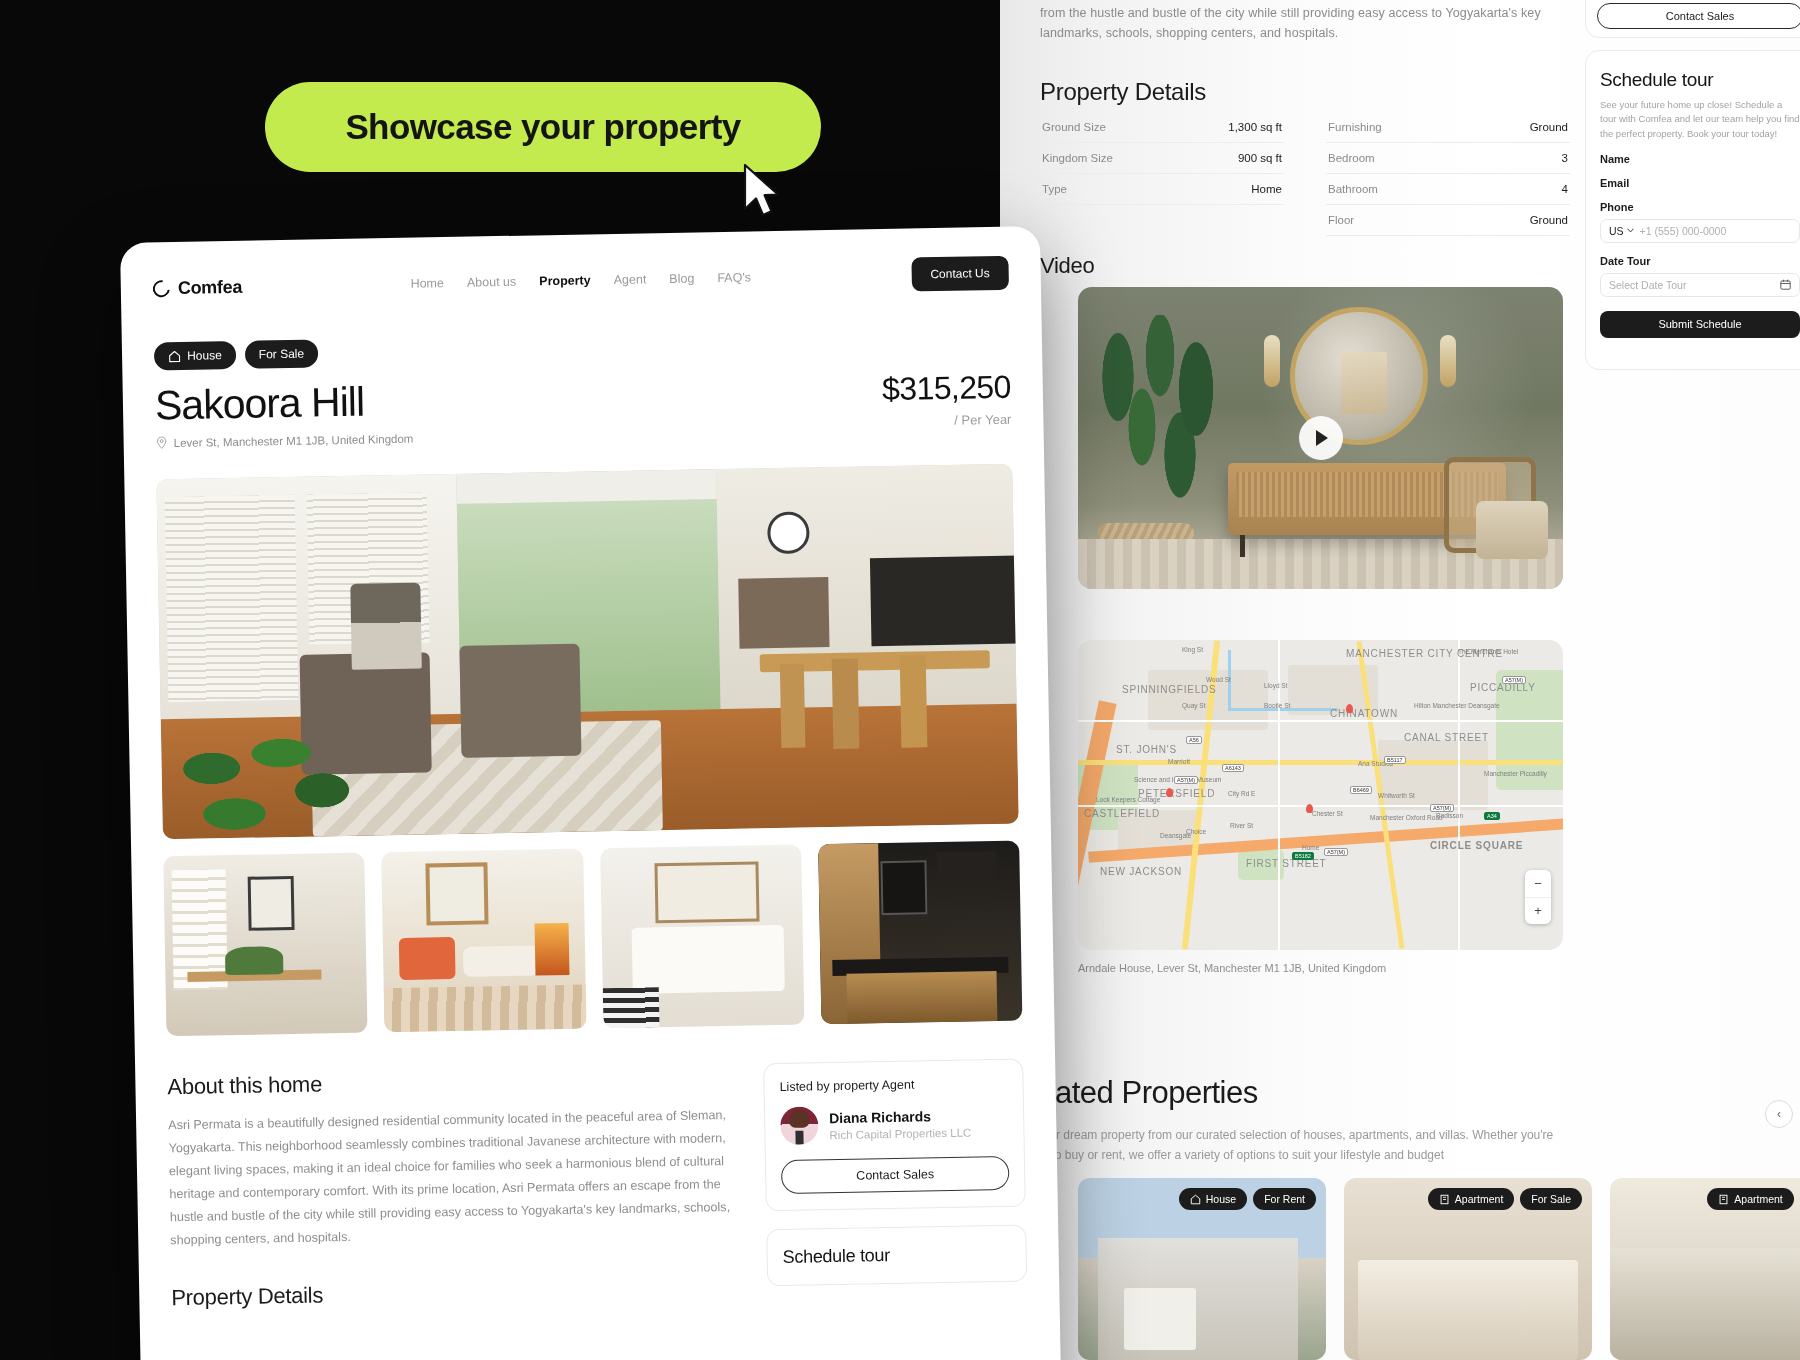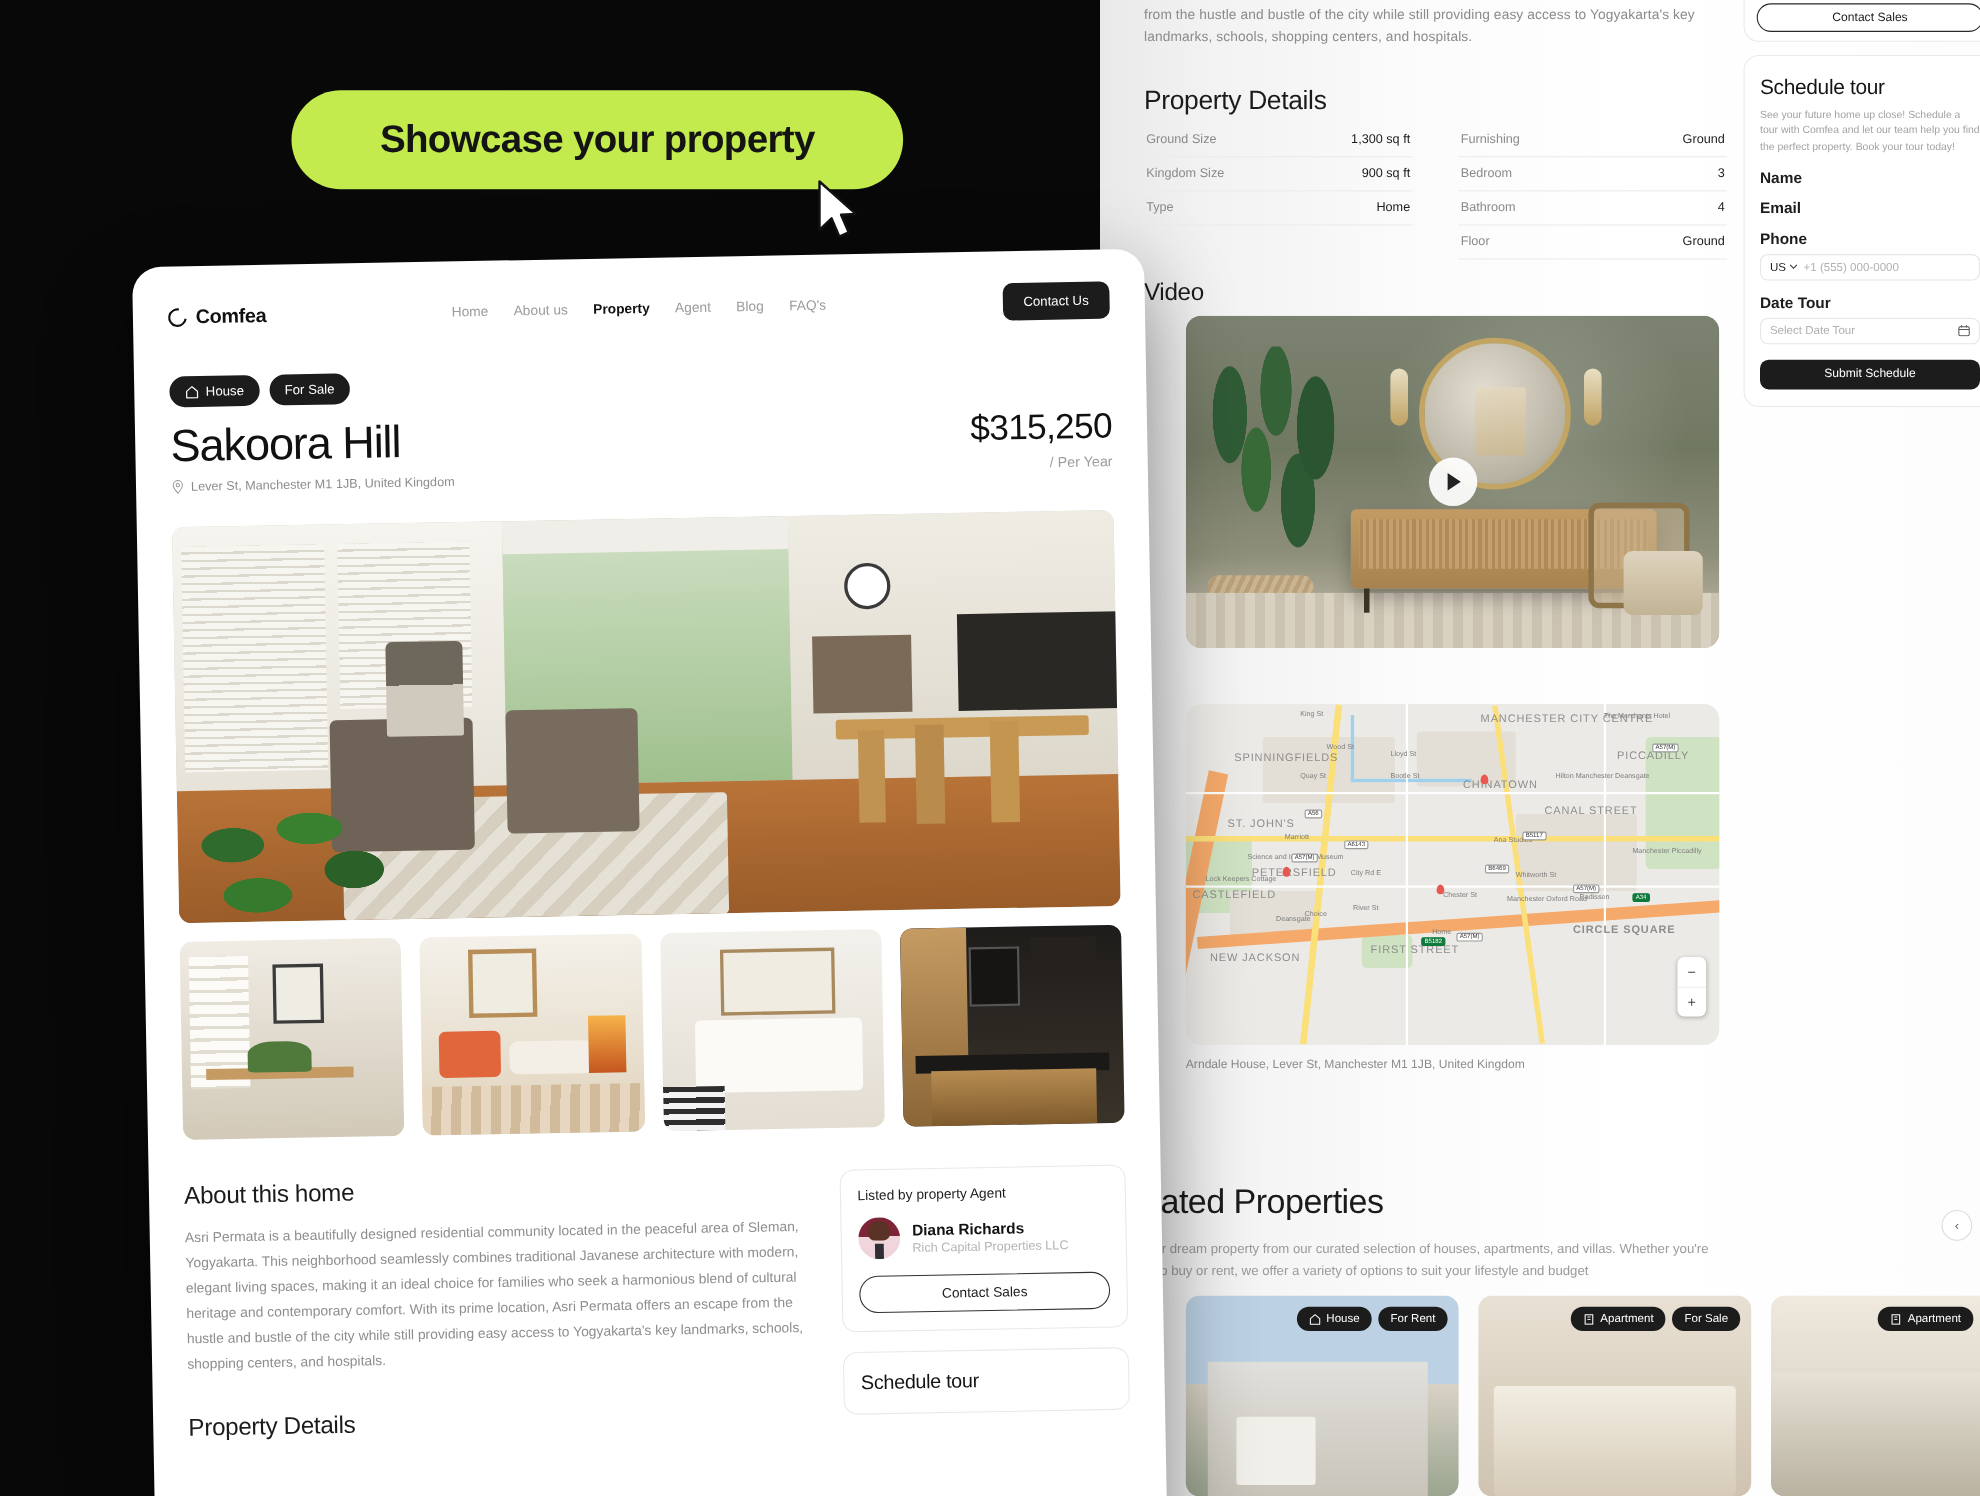--- a/index.html
+++ b/index.html
@@ -42,21 +42,21 @@
     font-size: 11px; color: #1c1c1c; background: #fff;
   }
 
   
   .bg-sched {
     position: absolute; left: 1585px; top: 50px; width: 230px; height: 320px;
     background: #fff; border: 1px solid #eaeaea; border-radius: 14px; padding: 18px 14px;
   }
   .bg-sched h3 { font-size: 19px; font-weight: 400; color: #141414; letter-spacing: -.3px; }
   .bg-sched .desc { font-size: 9.5px; line-height: 1.5; color: #a3a3a3; margin-top: 7px; }
-  .bg-sched .flabel { font-size: 14px; font-weight: 600; color: #1c1c1c; margin-top: 12px; }
+  .bg-sched .flabel { font-size: 11px; font-weight: 600; color: #1c1c1c; margin-top: 12px; }
   .bg-field {
     margin-top: 6px; height: 24px; border: 1px solid #e6e6e6; border-radius: 7px;
     display: flex; align-items: center; padding: 0 8px; font-size: 10.5px; color: #b0b0b0;
     justify-content: space-between;
   }
   .bg-field .cc { color: #1c1c1c; font-weight: 500; display: flex; align-items: center; gap: 3px; }
   .bg-submit {
     margin-top: 14px; height: 27px; background: #1c1c1c; border-radius: 8px;
     display: flex; align-items: center; justify-content: center;
     color: #fff; font-size: 11px;

